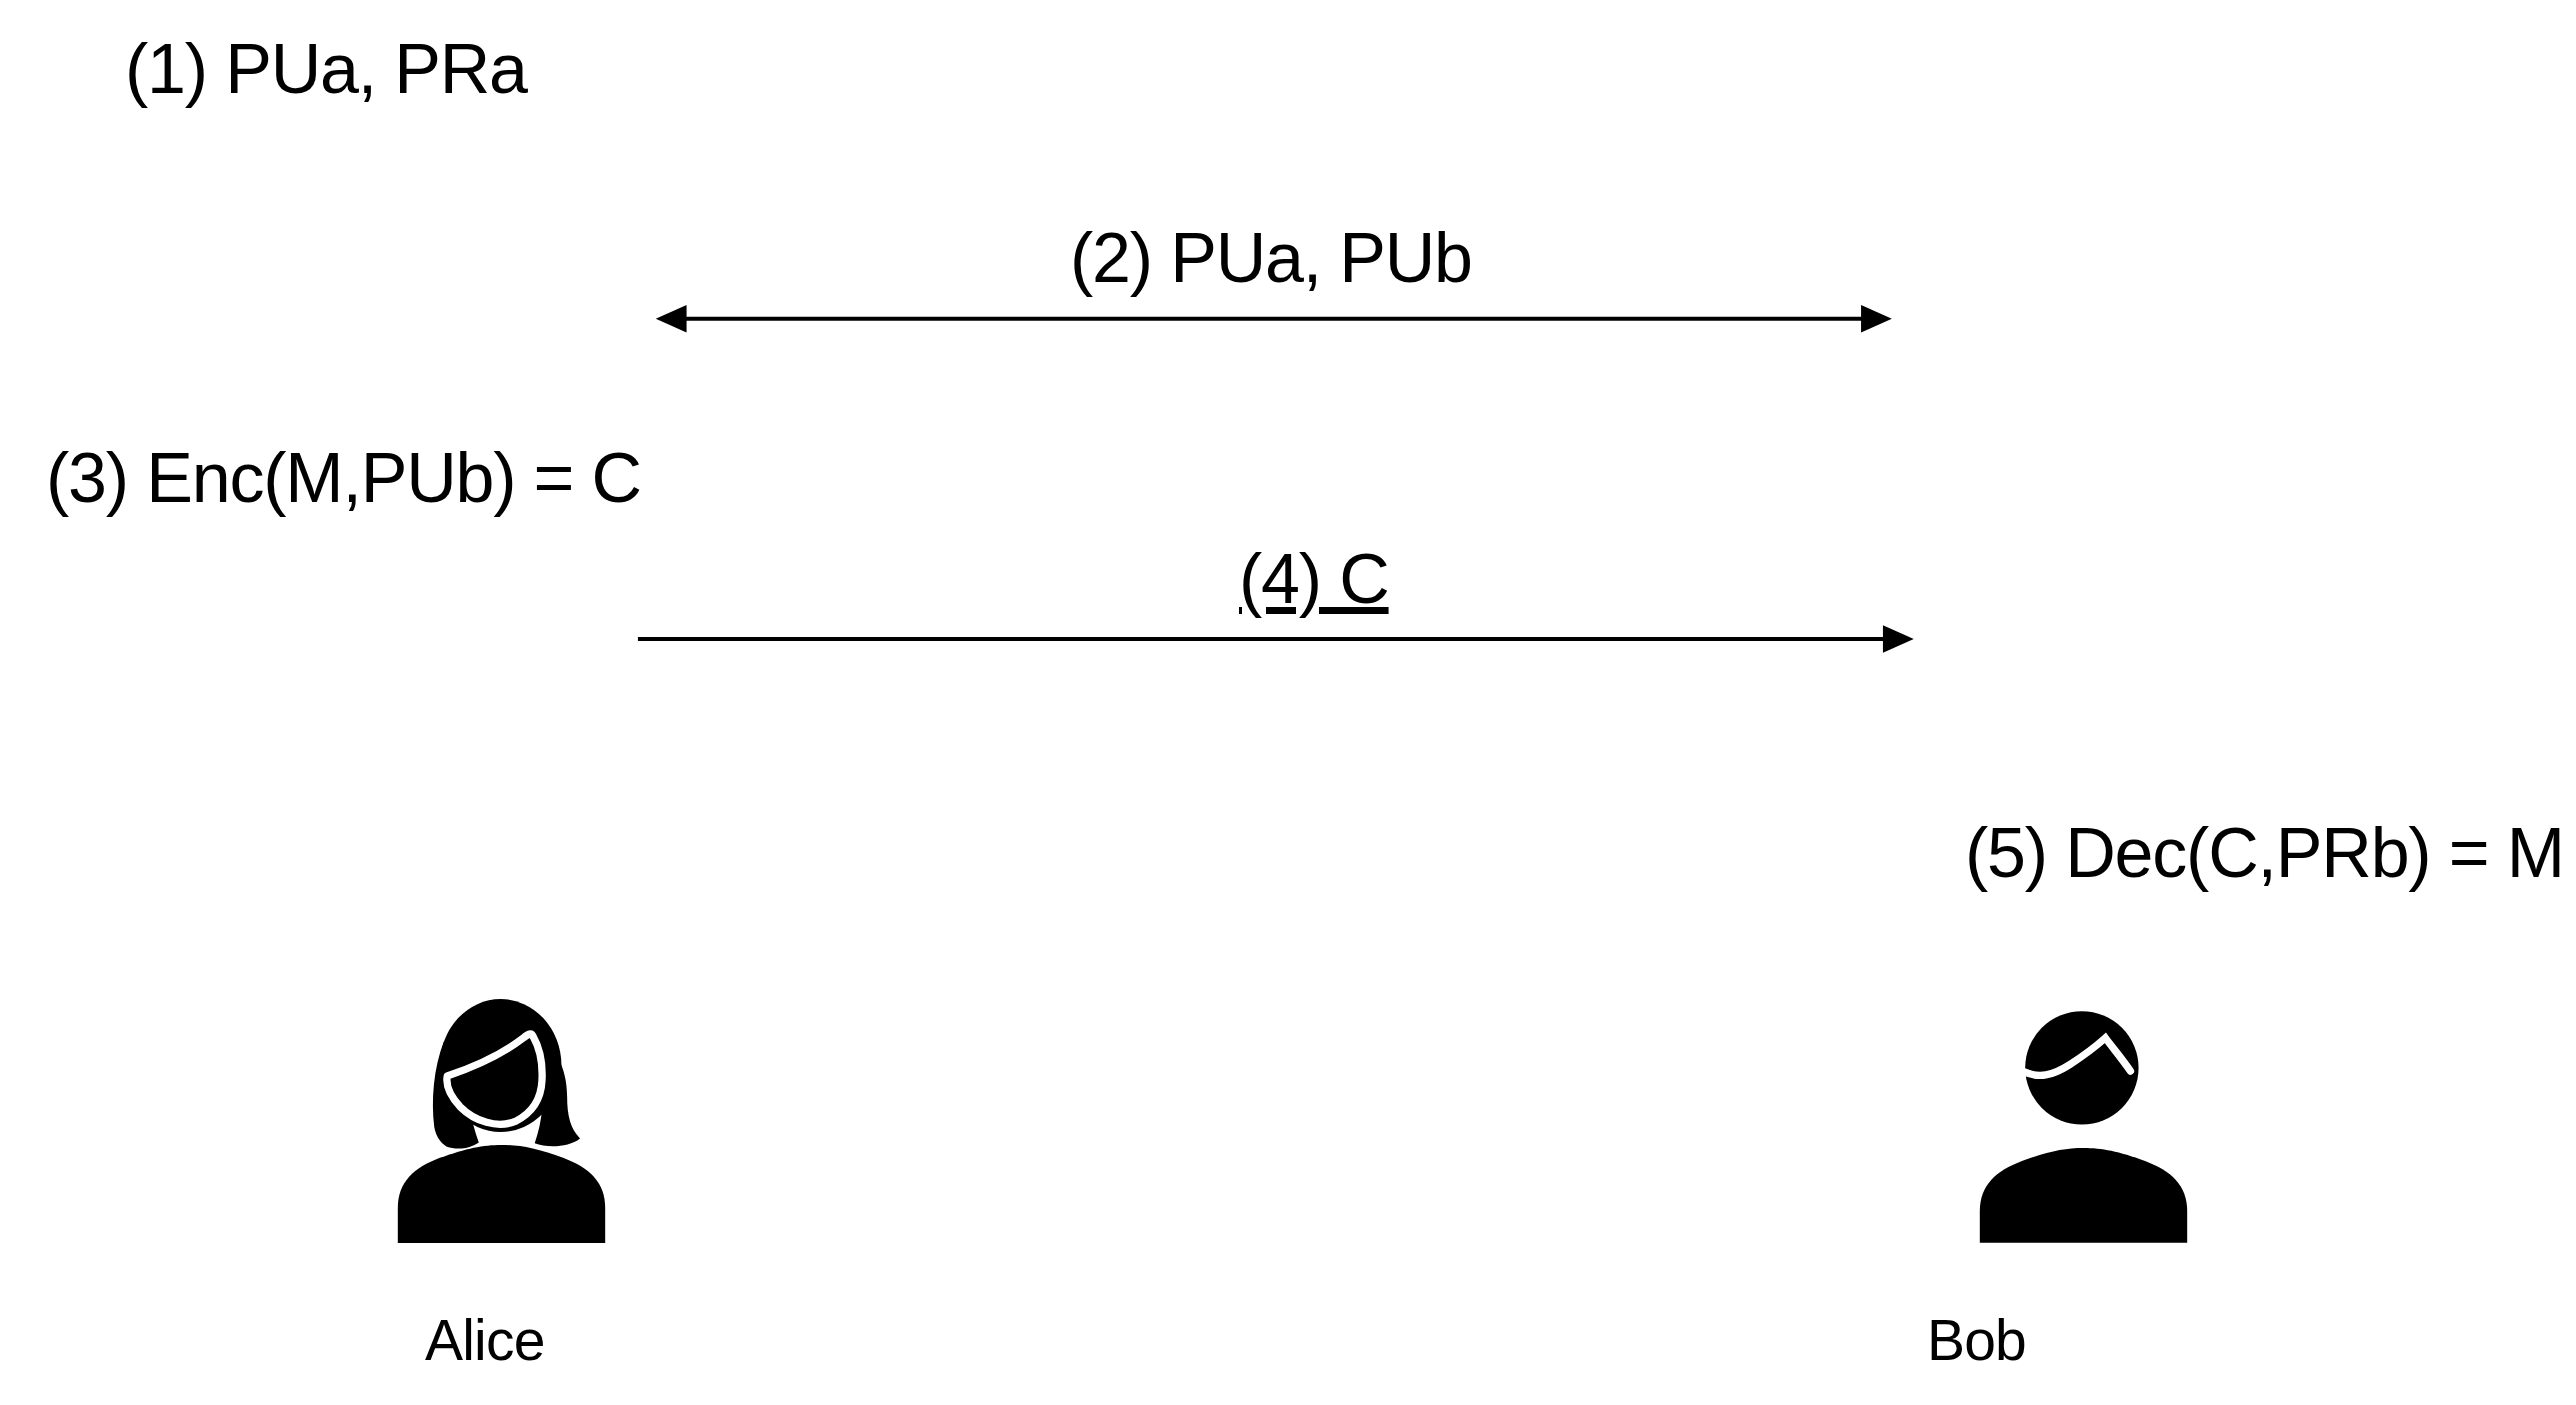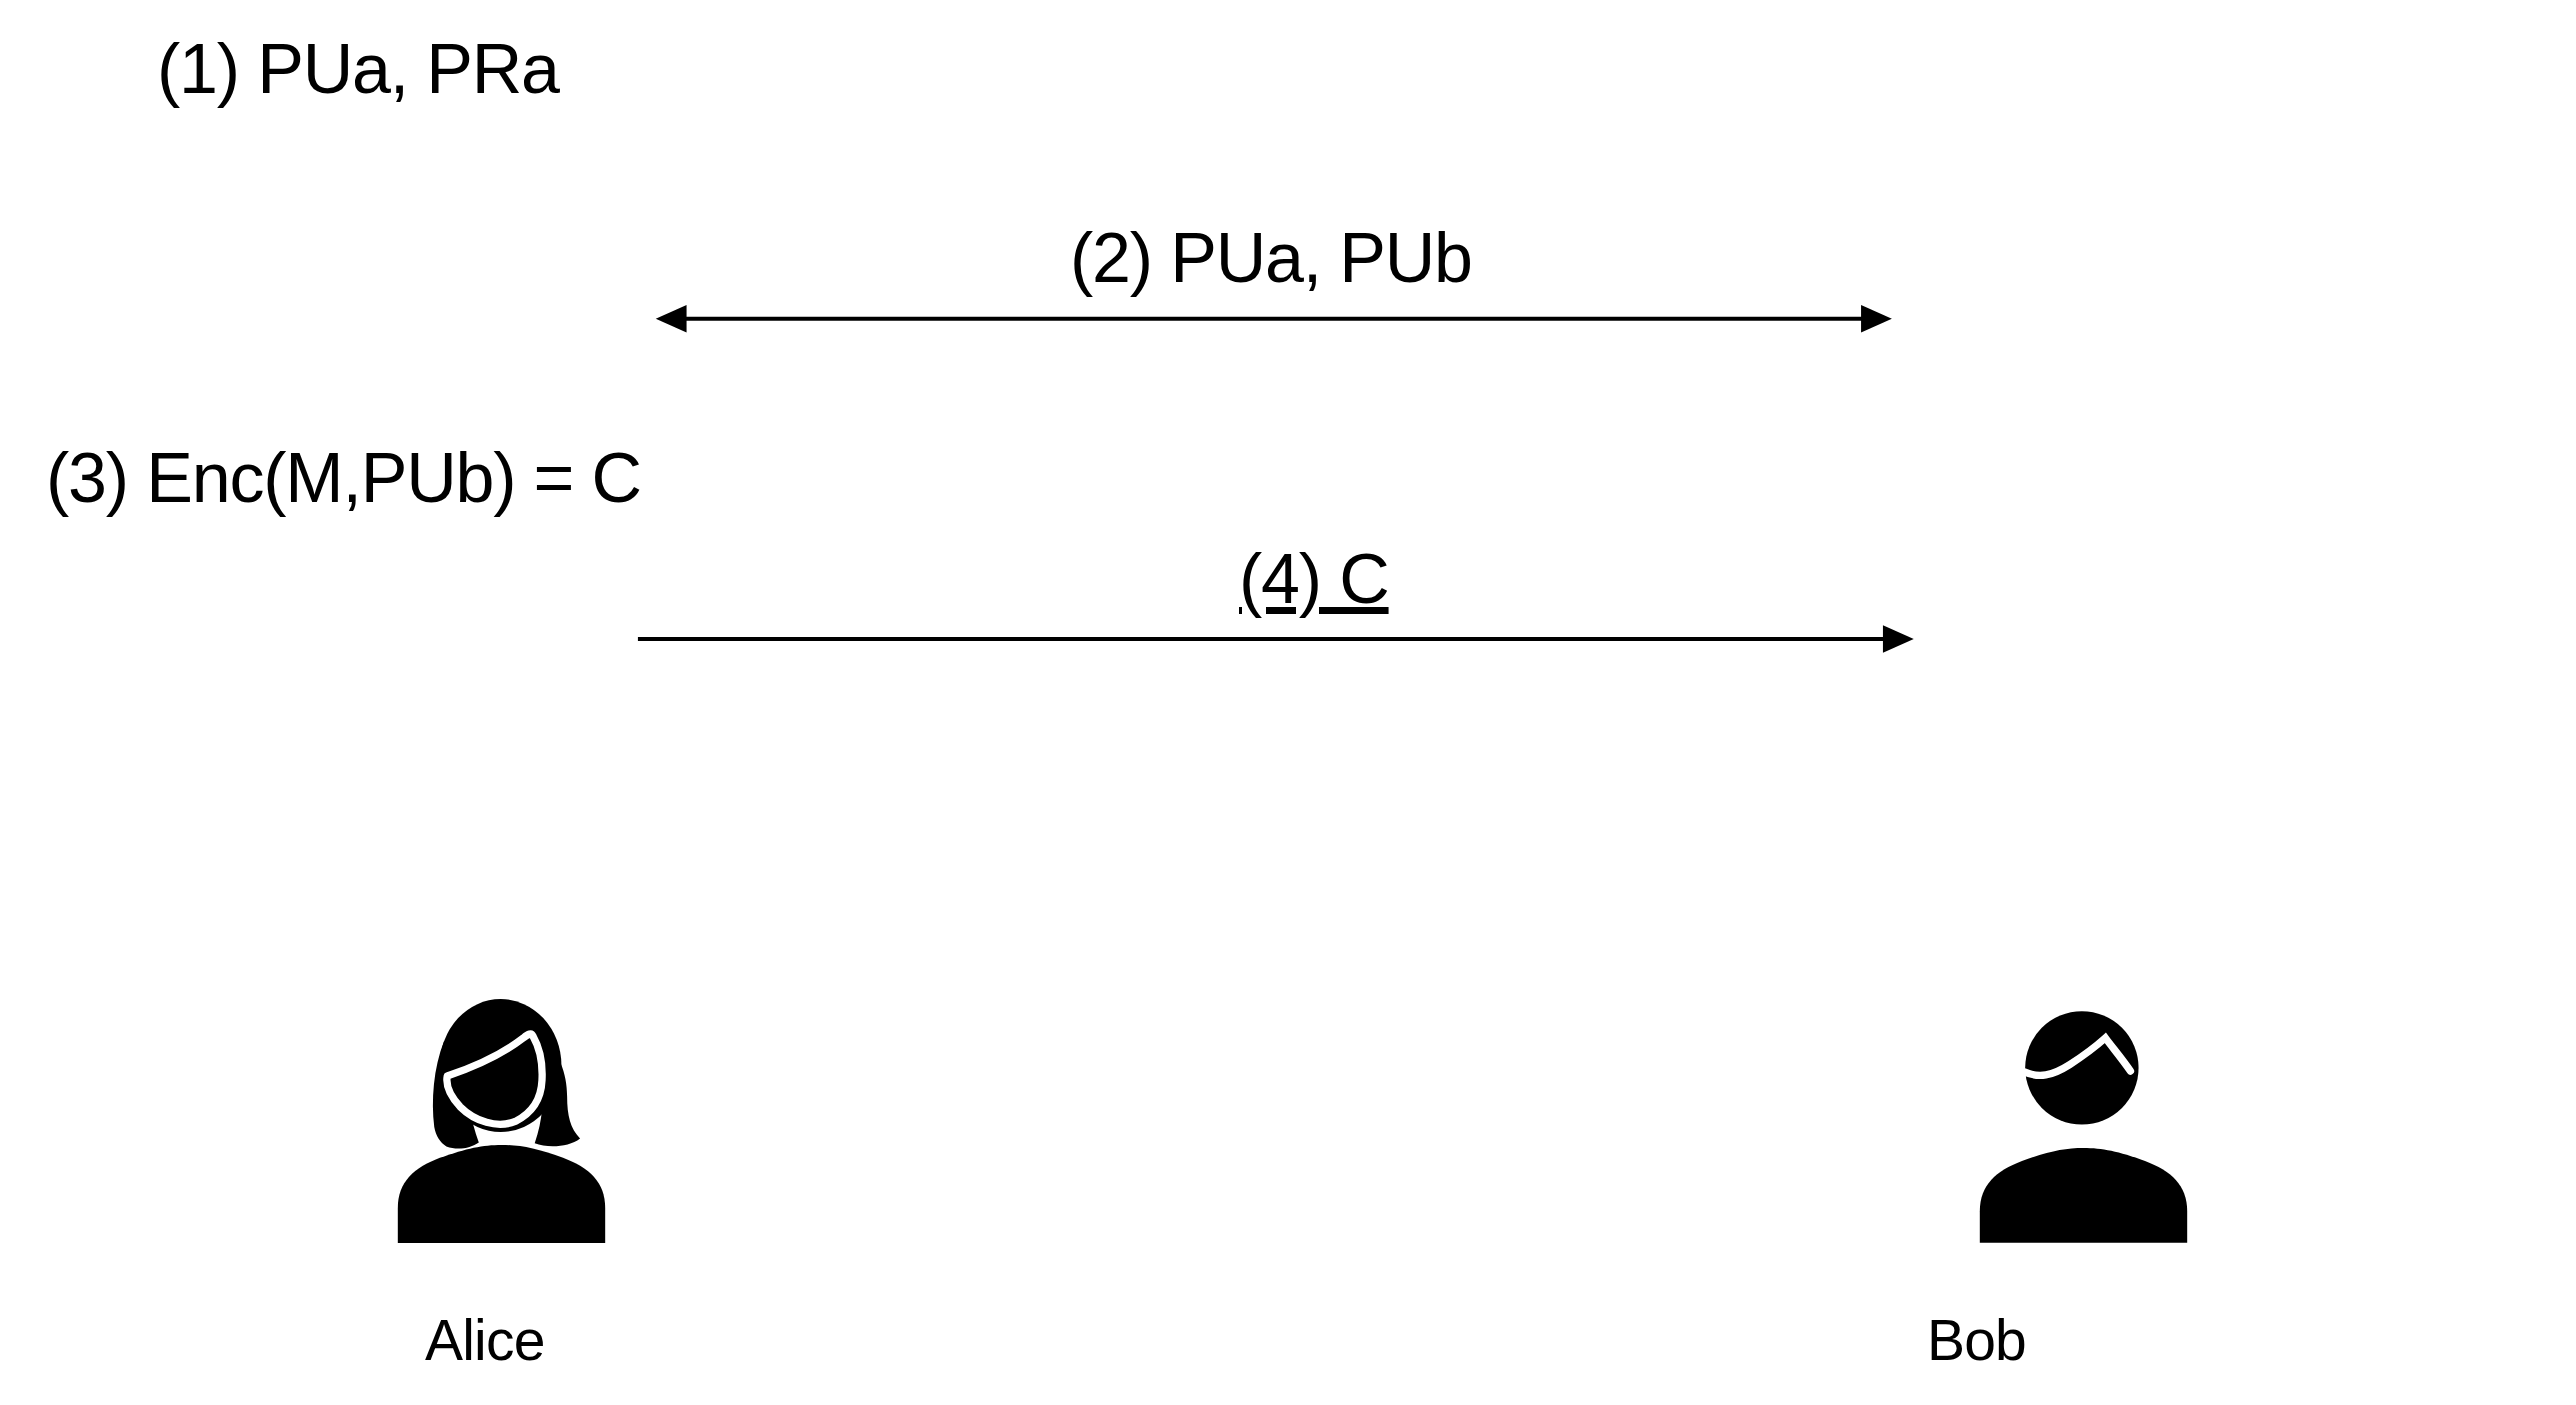--- a/index.html
+++ b/index.html
@@ -36,21 +36,21 @@
   }
   .actor-name {
     position: absolute;
     font-size: 57px;
     line-height: 1.2;
     letter-spacing: -0.8px;
     white-space: nowrap;
     color: #000000;
   }
   
-  #lbl-alice-keygen  { left: 125px;  top: 27px; margin-left: 32px;  }
+  #lbl-alice-keygen  { left: 125px;  top: 27px;  }
   #lbl-bob-keygen    { left: 2033px; top: 27px;  }
   #lbl-key-exchange  { left: 1070px; top: 216px; }
   #lbl-encryption    { left: 24px;   top: 436px; margin-left: 22px; }
   #lbl-ciphertext    { left: 1239px; top: 537px; text-decoration: underline; }
   #lbl-decryption    { left: 1965px; top: 811px;}
   #icon-alice        { left: 397px;  top: 999px; }
   #icon-bob          { left: 1979px; top: 1011px; }
   #name-alice        { left: 425px;  top: 1306px; }
   #name-bob          { left: 1927px; top: 1306px; }
 </style>
@@ -61,20 +61,21 @@
 
   <div class="lbl" id="lbl-alice-keygen">(1) PUa, PRa</div>
 
 
   <div class="lbl" id="lbl-key-exchange">(2) PUa, PUb</div>
 
   <div class="lbl" id="lbl-encryption">(3) Enc(M,PUb) = C</div>
 
   <div class="lbl" id="lbl-ciphertext">(4) C</div>
 
+  <div class="lbl" id="lbl-decryption">(5) Dec(C,PRb) = M</div>
 
   <svg class="arrows" viewBox="0 0 3178 1734" xmlns="http://www.w3.org/2000/svg" aria-hidden="true">
 
     <g fill="#000000" stroke="none">
       <line x1="843" y1="393" x2="2300" y2="393" stroke="#000000" stroke-width="5"></line>
       <polygon points="809,393 847,376 847,410"></polygon>
       <polygon points="2334,393 2296,376 2296,410"></polygon>
     </g>
 
     <g fill="#000000" stroke="none">

